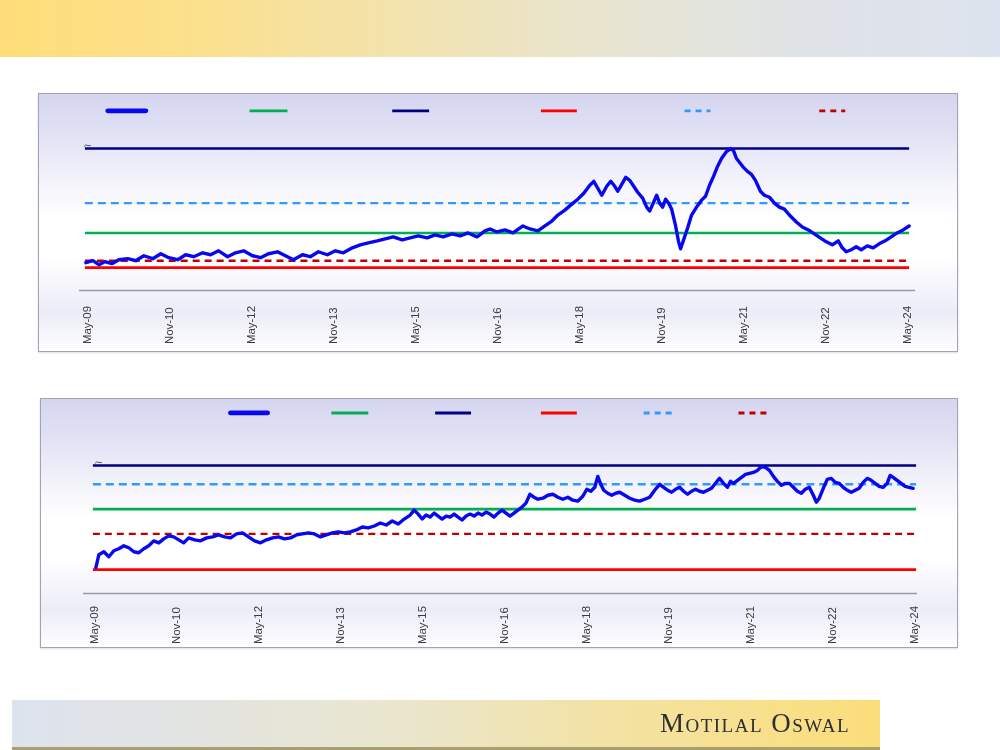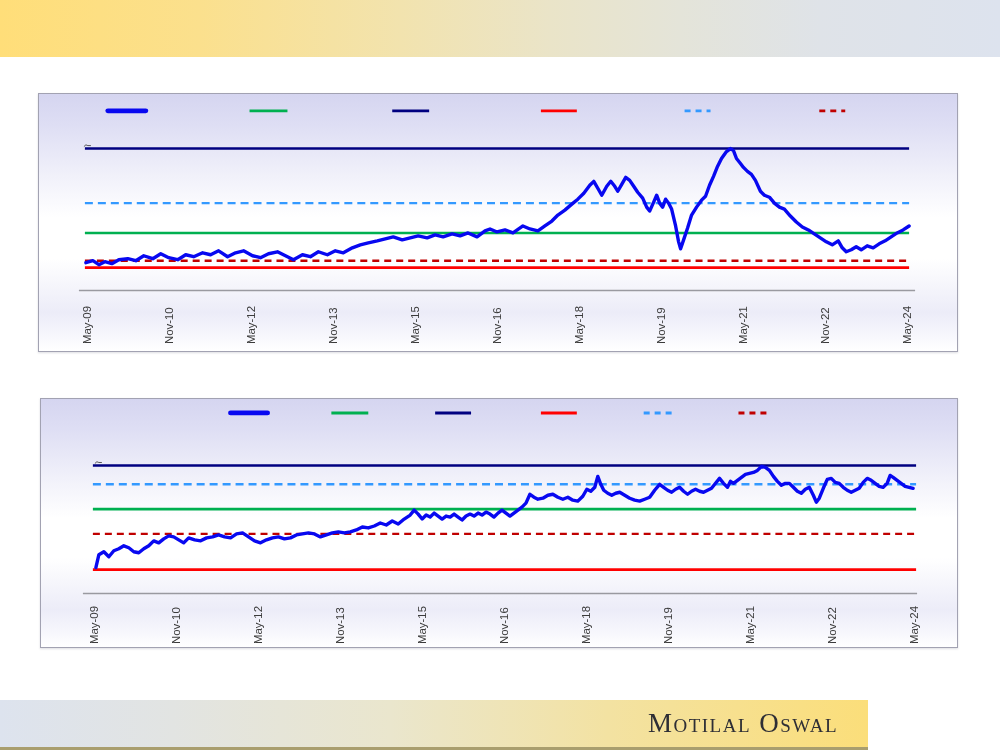--- a/index.html
+++ b/index.html
@@ -5,21 +5,21 @@
   html,body{margin:0;padding:0}
   body{
     width:1000px;height:750px;position:relative;overflow:hidden;
     background:#ffffff;font-family:"Liberation Sans",sans-serif;
   }
   .band-top{
     position:absolute;left:0;top:0;width:1000px;height:57px;
     background:linear-gradient(90deg,#ffde79 0%,#fbe08d 20%,#f2e3ae 40%,#eae4c8 55%,#e4e4d9 68%,#dfe3e8 82%,#dde3ee 100%);
   }
   .band-footer{
-    position:absolute;left:0;top:700px;width:868px;height:50px;box-sizing:border-box;
+    position:absolute;left:12px;top:700px;width:868px;height:50px;box-sizing:border-box;
     background:linear-gradient(90deg,#dde3ee 0%,#e2e4e2 20%,#eae6cd 45%,#f3e2a2 70%,#fbde7a 100%);
     border-bottom:3px solid #a99e6e;
     text-decoration:underline;
   }
   .logo{
     position:absolute;right:30px;top:0;height:47px;line-height:47px;
     font-family:"Liberation Serif",serif;font-variant:small-caps;
     font-size:27px;letter-spacing:1.5px;color:#2e2e35;
   }
   .panel{

